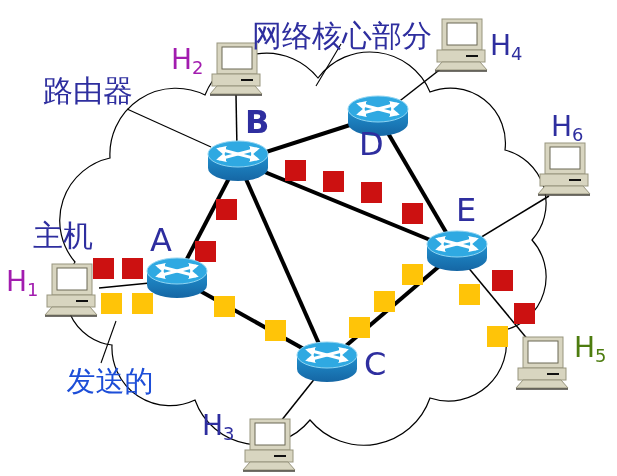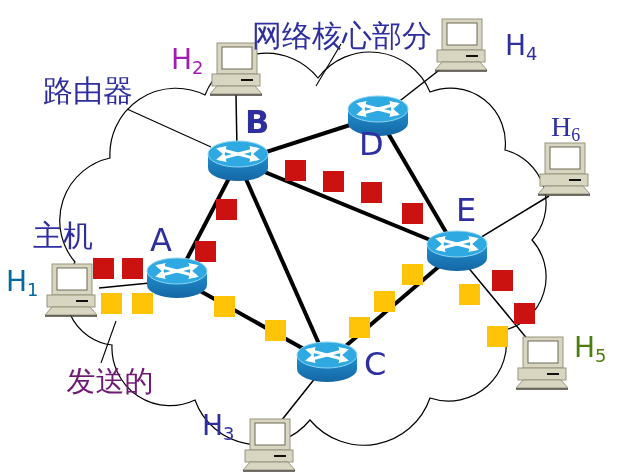--- a/index.html
+++ b/index.html
@@ -195,39 +195,39 @@
     <svg width="58" height="54" viewBox="0 0 58 54">
       <rect x="10" y="1" width="40" height="31" fill="#D8D5C0" stroke="#98957E" stroke-width="1"></rect>
       <rect x="15" y="5" width="30" height="22" fill="#ffffff" stroke="#6B6955" stroke-width="1"></rect>
       <rect x="5" y="32" width="48" height="12" fill="#D8D5C0" stroke="#98957E" stroke-width="1"></rect>
       <line x1="34" y1="38" x2="46" y2="38" stroke="#111111" stroke-width="2"></line>
       <polygon points="3,52 10,44 48,44 55,52" fill="#D8D5C0" stroke="#98957E" stroke-width="1"></polygon>
       <line x1="3" y1="53" x2="55" y2="53" stroke="#44423A" stroke-width="1.5"></line>
     </svg>
   </div>
 
-  <div class="hlabel" style="left: 6px; top: 268px; color: #0369a1;">
+  <div class="hlabel" style="left: 6px; top: 268px; color: #a21caf;">
     <span>H</span><span class="hsub">1</span>
   </div>
   <div class="hlabel" style="left: 171px; top: 46px; color: #a21caf;">
     <span>H</span><span class="hsub">2</span>
   </div>
   <div class="hlabel" style="left: 202px; top: 412px; color: rgb(46, 46, 159);">
     <span>H</span><span class="hsub">3</span>
   </div>
-  <div class="hlabel" style="left: 505px; top: 32px; color: rgb(46, 46, 159);">
+  <div class="hlabel" style="left: 490px; top: 32px; color: rgb(46, 46, 159);">
     <span>H</span><span class="hsub">4</span>
   </div>
   <div class="hlabel" style="left: 574px; top: 334px; color: #4d7c0f;">
     <span>H</span><span class="hsub">5</span>
   </div>
-  <div class="hlabel" style="left: 551px; top: 113px; color: rgb(46, 46, 159); font-family: Liberation Serif, serif;">
+  <div class="hlabel" style="left: 551px; top: 113px; color: rgb(46, 46, 159);">
     <span>H</span><span class="hsub">6</span>
   </div>
 
   <div class="anno" style="left: 252px; top: 5px; color: rgb(46, 46, 159); margin-top: 11px;">网络核心部分</div>
   <div class="anno" style="left: 33px; top: 216px; color: rgb(46, 46, 159);">主机</div>
   <div class="anno" style="left: 43px; top: 71px; color: rgb(46, 46, 159);">路由器</div>
-  <div class="anno center" style="left: 56px; top: 362px; width: 108px; font-size: 29px; color: #701a75;">
+  <div class="anno center" style="left: 56px; top: 362px; width: 108px; font-size: 29px; color: #1d4ed8;">
     <div>发送的</div>
   </div>
 
 </div>
 
 </body></html>

